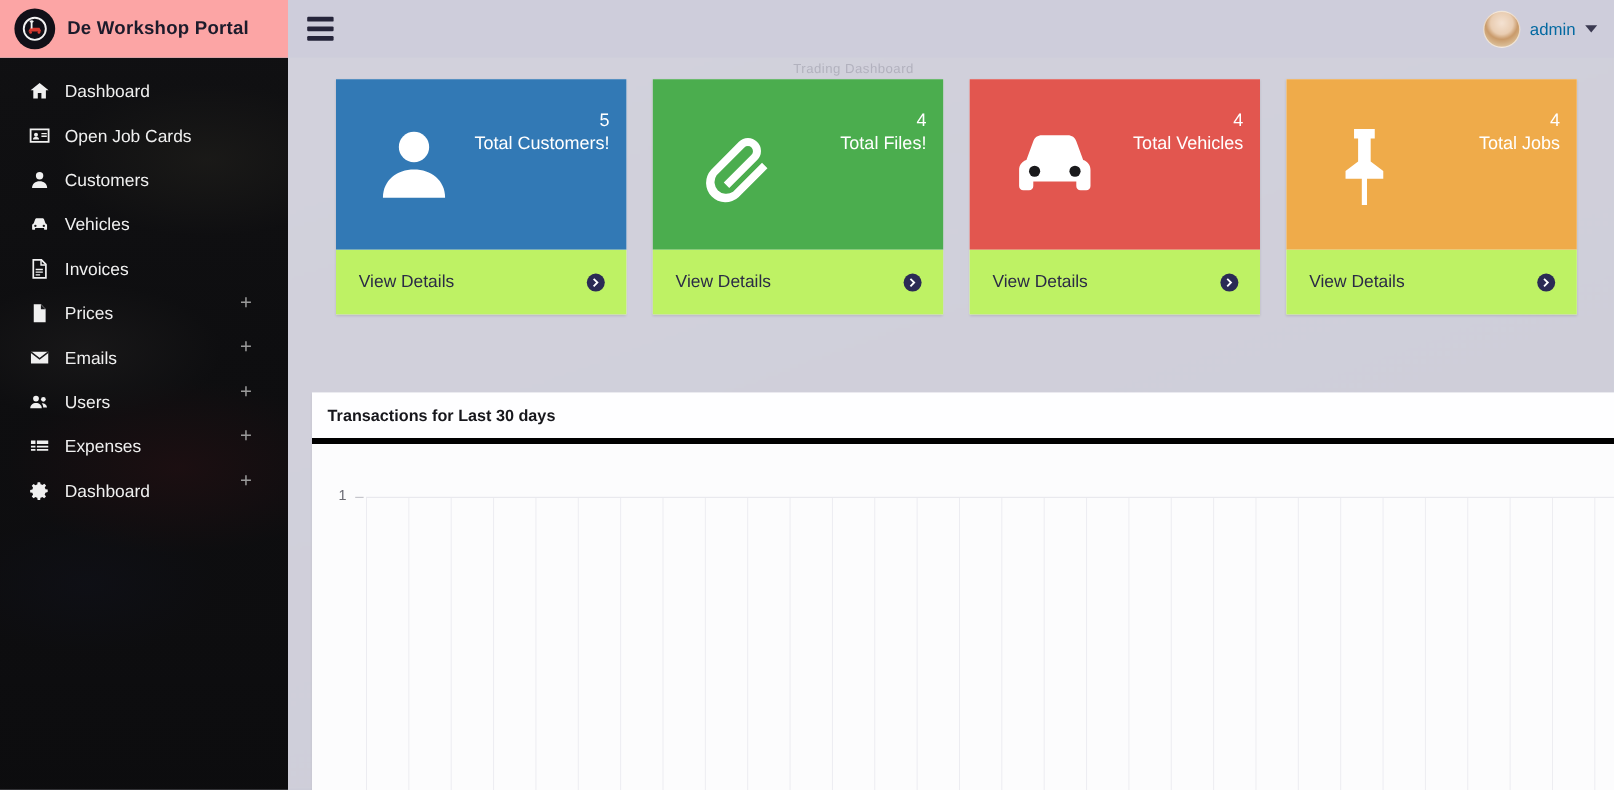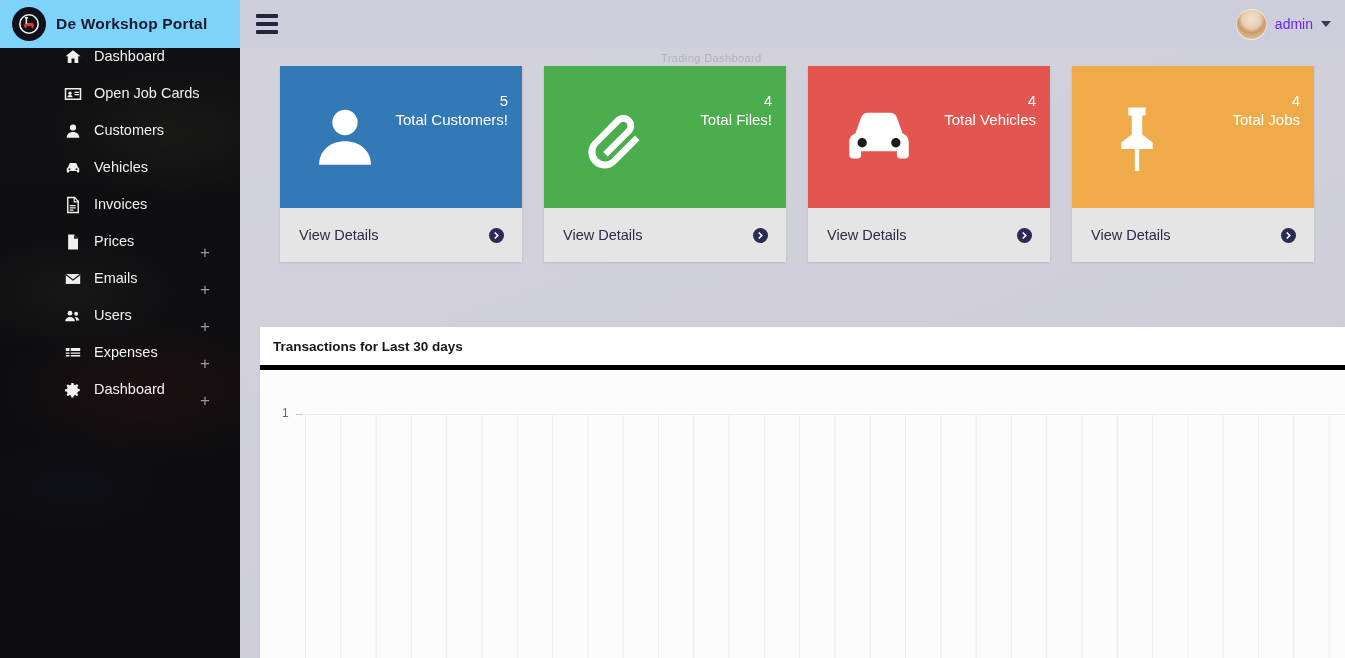--- a/index.html
+++ b/index.html
@@ -36,21 +36,21 @@
     margin-left: 11px;
   }
 
   
   #topbar {
     position: absolute; left: 0; top: 0; width: 1345px; height: 48px;
     background: #cecddb; z-index: 40;
   }
   #brand {
     position: absolute; left: 0; top: 0; width: 240px; height: 48px;
-    background: #7dd3fc;
+    background: #fca5a5;
     display: flex; align-items: center; gap: 10px; padding-left: 12px;
   }
   #logo-mark {
     width: 34px; height: 34px; border-radius: 50%;
     background: #111018;
     display: flex; align-items: center; justify-content: center;
     flex: none;
   }
   #logo-mark svg { display: block; }
   #brand-title {
@@ -67,44 +67,43 @@
   #user-menu {
     position: absolute; right: 14px; top: 7px; height: 34px;
     display: flex; align-items: center; gap: 8px; cursor: pointer;
   }
   #avatar {
     width: 31px; height: 31px; border-radius: 50%; overflow: hidden;
     background: radial-gradient(circle at 50% 32%, #f4e2d2 0%, #e9cdb2 38%, #c99a6a 55%, #d8b88f 75%, #efe6de 100%);
     border: 1px solid rgba(255,255,255,.6);
     flex: none;
   }
-  #user-name { font-size: 14px; color: #6d28d9; }
+  #user-name { font-size: 14px; color: #0369a1; }
   #caret {
     width: 0; height: 0; border-left: 5px solid transparent;
     border-right: 5px solid transparent; border-top: 6px solid #3a3950;
   }
 
   
   #sidebar {
     position: absolute; left: 0; top: 48px; width: 240px; bottom: 0;
     background:
       linear-gradient(rgba(12,12,14,0.86), rgba(12,12,14,0.86)),
       radial-gradient(ellipse 180px 90px at 72% 14%, #6e6a52 0%, rgba(110,106,82,0) 70%),
       radial-gradient(ellipse 160px 80px at 30% 40%, #5f5a55 0%, rgba(95,90,85,0) 70%),
       radial-gradient(ellipse 200px 100px at 62% 56%, #7a1f25 0%, rgba(122,31,37,0) 72%),
       radial-gradient(ellipse 150px 80px at 30% 72%, #1d2340 0%, rgba(29,35,64,0) 72%),
       linear-gradient(180deg, #2a2a2c 0%, #1a1a1c 40%, #151517 75%, #101012 100%);
     z-index: 30;
     overflow: hidden;
   }
   .nav-item {
     position: relative; height: 37px;
-    display: flex; align-items: flex-start; cursor: pointer;
-    padding-left: 36px;
-    margin-left: 28px;
+    display: flex; align-items: flex-end; cursor: pointer;
+    padding-left: 24px;
   }
   .nav-icon {
     width: 24px; flex: none;
     display: flex; align-items: center; justify-content: flex-start;
     color: #efefef;
   }
   .nav-icon svg { display: block; fill: #f0f0f0; }
   .nav-label {
     font-size: 14.5px; color: #f0f0f0; margin-left: 6px; white-space: nowrap;
   }
@@ -132,21 +131,21 @@
   .card-icon svg { display: block; fill: #fff; }
   .card-nums {
     position: absolute; right: 14px; top: 26px;
     text-align: right; color: #fff; line-height: 1.25;
   }
   .card-count { font-size: 15px; }
   .card-caption { font-size: 15px; white-space: nowrap; margin-left: 48px; }
   .card-foot {
     height: 54px; display: flex; align-items: center;
     justify-content: space-between; padding: 0 17px 0 19px;
-    background: #e5e5e5; cursor: pointer;
+    background: #bef264; cursor: pointer;
   }
   .card-foot-label { font-size: 14.5px; color: #2b2b45; }
   .card-arrow { width: 17px; height: 17px; }
   .card-arrow svg { display: block; fill: #2b2b55; }
 
   #chart-panel {
     position: absolute; left: 20px; top: 279px; right: 0; bottom: -40px;
     background: #fefeff; box-shadow: 0 1px 2px rgba(0,0,0,.07);
   }
   #chart-title-bar {

